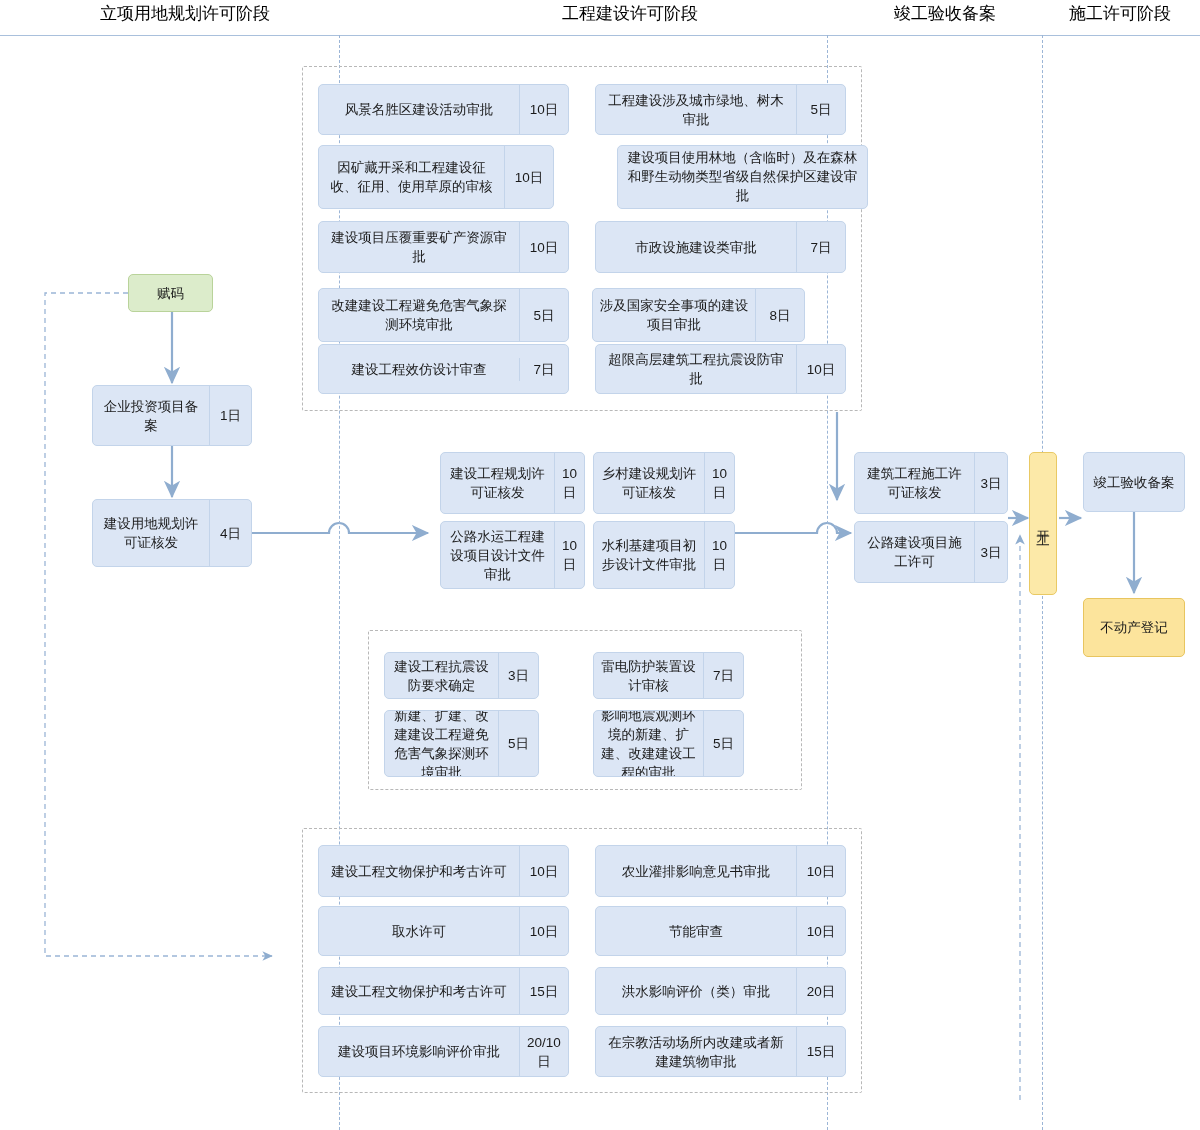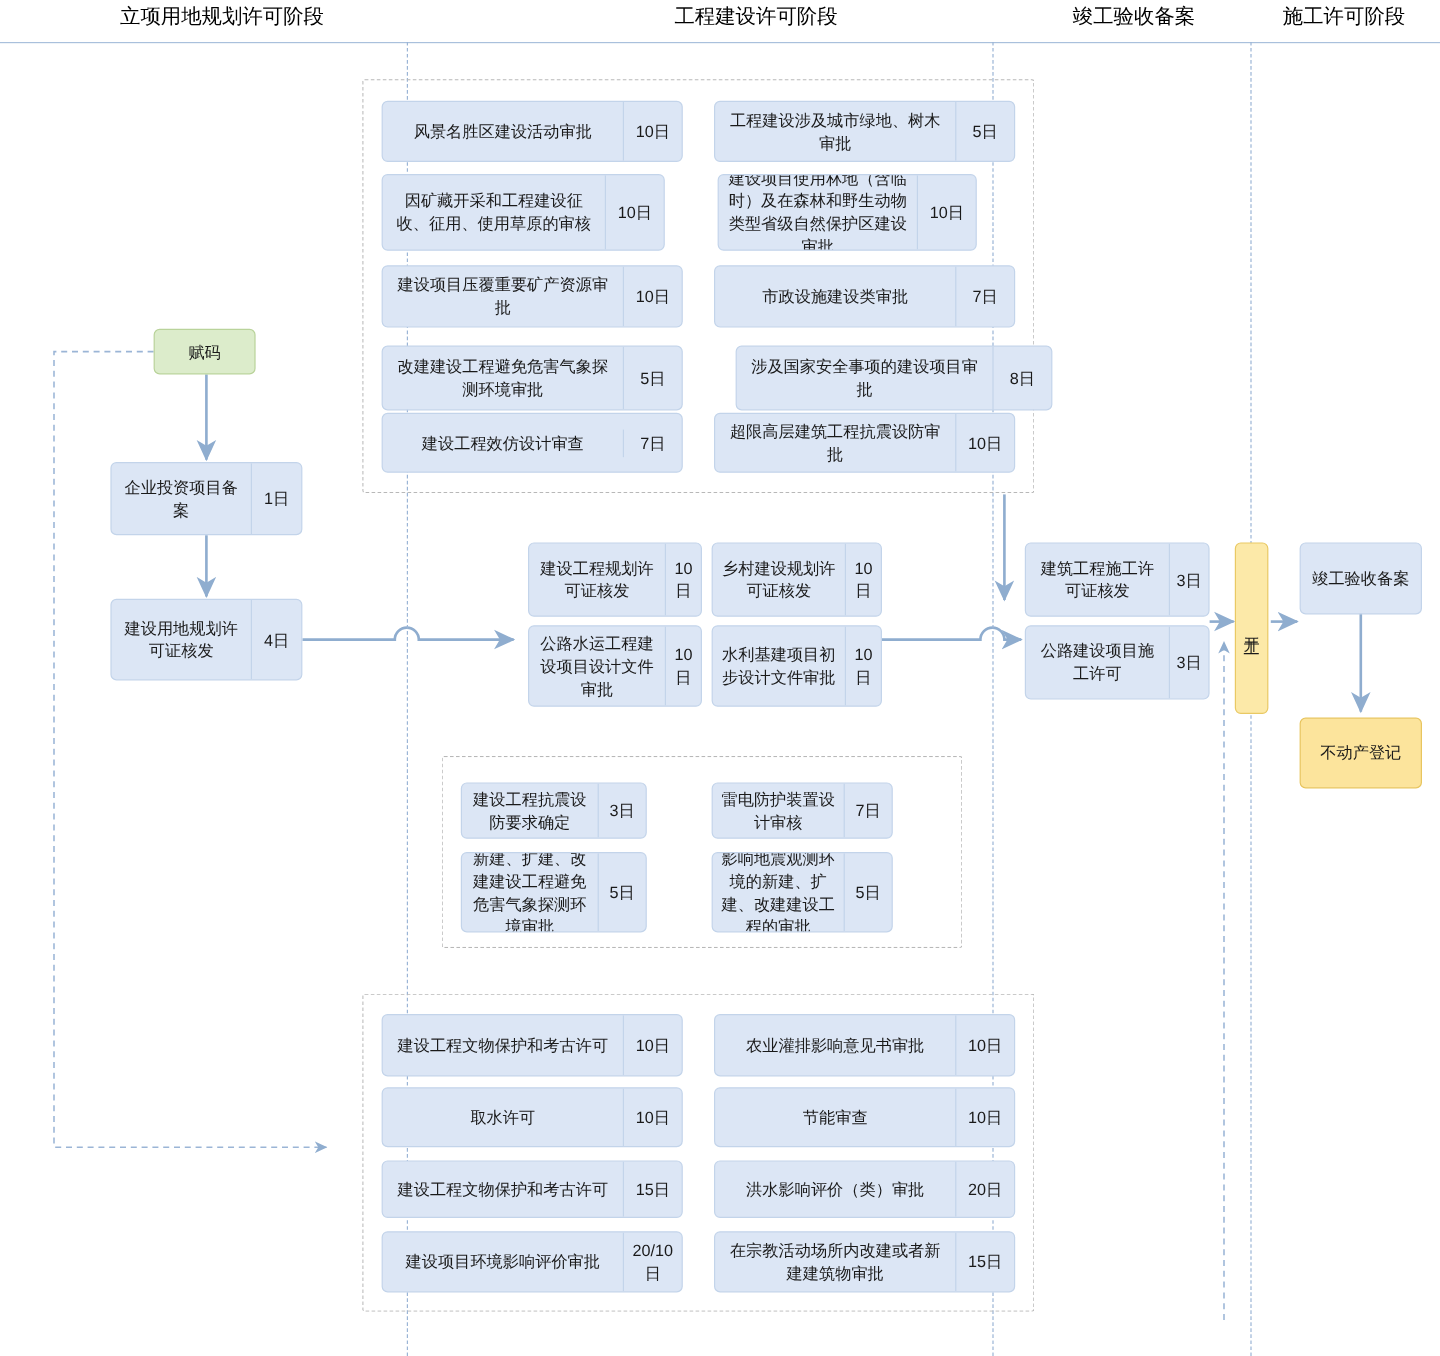--- a/index.html
+++ b/index.html
@@ -182,29 +182,29 @@
 </div>
 <div class="card" style="left:318px; top:344px; width:251px; height:50px;align-items:center;">
   <div class="c-name">建设工程效仿设计审查</div>
   <div class="c-days" style="width:49px;">7日</div>
 </div>
 
 <div class="card" style="left:595px; top:84px; width:251px; height:51px;">
   <div class="c-name">工程建设涉及城市绿地、树木审批</div>
   <div class="c-days" style="width:49px;">5日</div>
 </div>
-<div class="card" style="left:598px; top:145px; width:216px; height:64px;">
+<div class="card" style="left:617px; top:145px; width:251px; height:64px;flex-direction:column;">
   <div class="c-name">建设项目使用林地（含临时）及在森林和野生动物类型省级自然保护区建设审批</div>
   <div class="c-days" style="width:49px;">10日</div>
 </div>
 <div class="card" style="left:595px; top:221px; width:251px; height:52px;">
   <div class="c-name">市政设施建设类审批</div>
   <div class="c-days" style="width:49px;">7日</div>
 </div>
-<div class="card" style="left:613px; top:288px; width:264px; height:54px;">
+<div class="card" style="left:592px; top:288px; width:213px; height:54px;">
   <div class="c-name">涉及国家安全事项的建设项目审批</div>
   <div class="c-days" style="width:49px;">8日</div>
 </div>
 <div class="card" style="left:595px; top:344px; width:251px; height:50px;">
   <div class="c-name">超限高层建筑工程抗震设防审批</div>
   <div class="c-days" style="width:49px;">10日</div>
 </div>
 
 <div class="card" style="left:440px; top:452px; width:145px; height:62px;">
   <div class="c-name">建设工程规划许可证核发</div>

